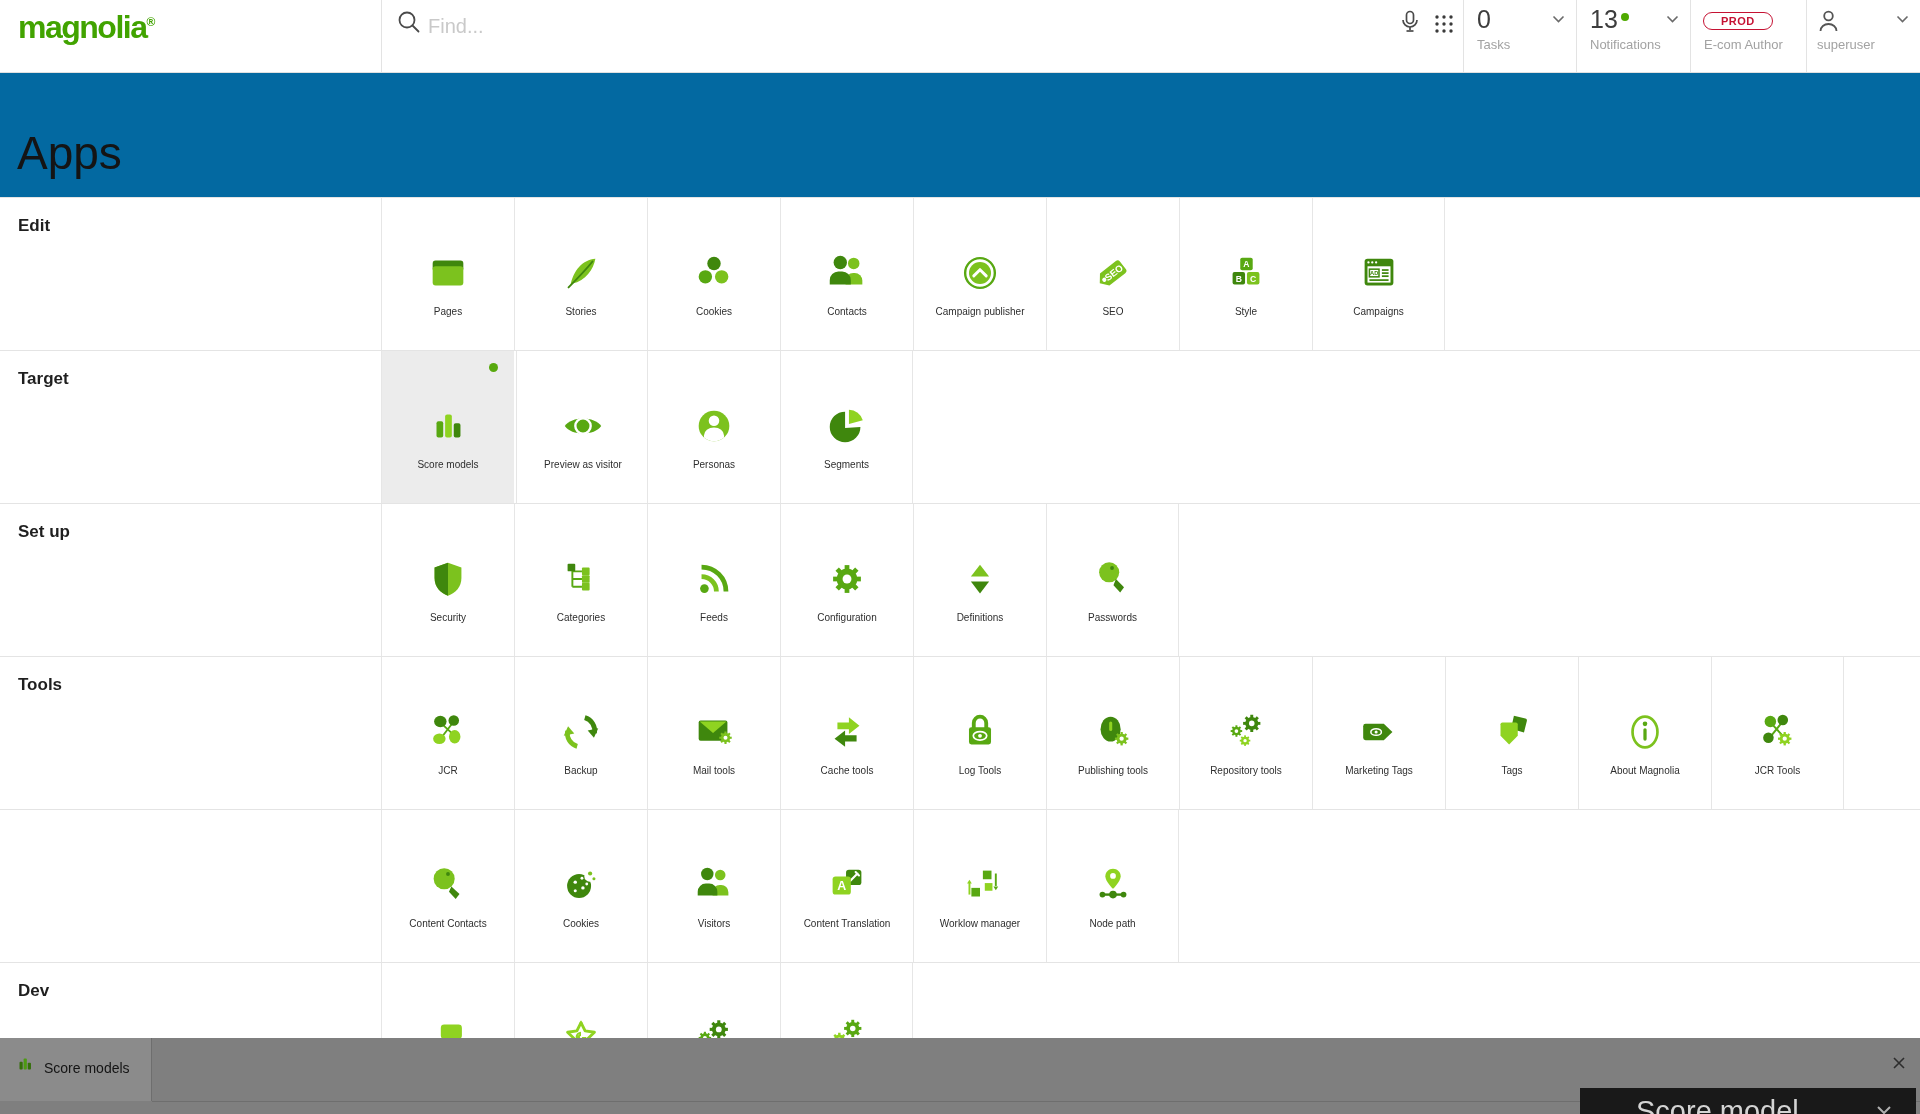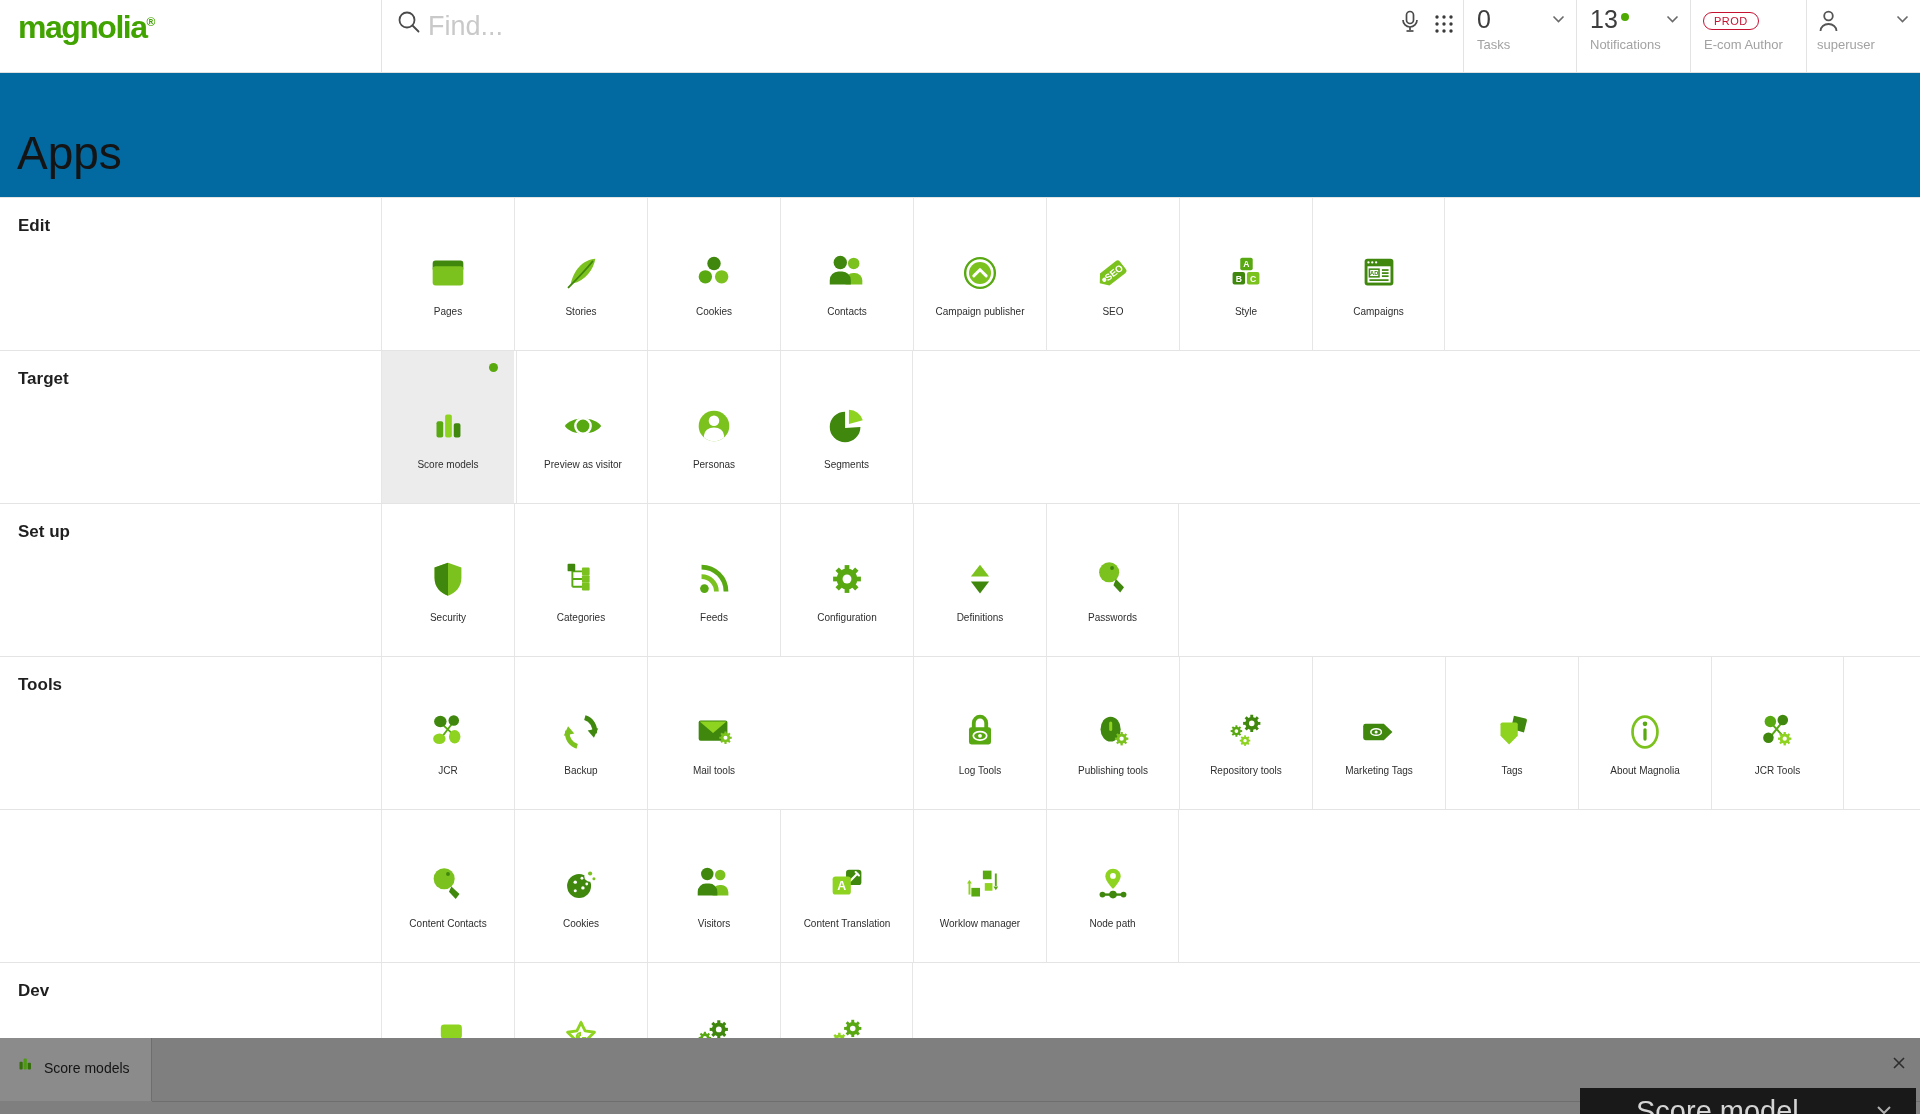--- a/index.html
+++ b/index.html
@@ -9,30 +9,30 @@
   
   .topbar{position:absolute;left:0;top:0;width:1920px;height:72px;background:#fff;
           border-bottom:1px solid #e0e0e0;z-index:3;}
   .logo{position:absolute;left:18px;top:9px;font-size:32px;font-weight:bold;color:#41a300;
         letter-spacing:-1.5px;}
   .logo sup{font-size:12px;letter-spacing:0;}
   .search-zone{position:absolute;left:381px;top:0;width:1082px;height:72px;
                border-left:1px solid #e3e3e3;}
   .search-icon{position:absolute;left:14px;top:9px;}
   .search-input{position:absolute;left:44px;top:6px;width:900px;height:38px;border:none;
-                outline:none;font-size:27px;color:#444;font-family:"Liberation Sans",sans-serif;background:transparent;}
+                outline:none;font-size:20px;color:#444;font-family:"Liberation Sans",sans-serif;background:transparent;}
   .search-input::placeholder{color:#c9c9c9;}
   .tb-ico{position:absolute;top:10px;cursor:pointer;}
   .tb-sec{position:absolute;top:0;height:72px;border-left:1px solid #e3e3e3;box-sizing:border-box;}
   .tb-count{position:absolute;left:13px;top:5px;font-size:25px;color:#3d3d3d;}
   .tb-dot{position:absolute;width:8px;height:8px;border-radius:50%;background:#4faa00;left:44px;top:13px;}
   .tb-label{position:absolute;left:13px;top:37px;font-size:13px;color:#a2a2a2;white-space:nowrap;}
   .tb-chevron{position:absolute;right:11px;top:15px;}
-  .prod-badge{position:absolute;left:12px;top:12px;padding:2px 10px;border:1.5px solid #c51233;
-              border-radius:10px;font-size:11px;font-weight:normal;color:#c51233;letter-spacing:.5px;}
+  .prod-badge{position:absolute;left:12px;top:12px;padding:2px 17px;border:1.5px solid #c51233;
+              border-radius:10px;font-size:11px;font-weight:bold;color:#c51233;letter-spacing:.5px;}
   .person-ico{position:absolute;left:9px;top:9px;}
 
   
   .page-title{position:absolute;left:17px;top:126px;font-size:46px;color:#141414;z-index:1;}
   .row{position:absolute;left:0;width:1920px;height:153px;border-top:1px solid #e4e4e4;
        background:#fff;box-sizing:content-box;}
   .section-label{position:absolute;left:18px;top:18px;font-size:17px;font-weight:bold;color:#1f1f1f;}
   .cell{position:absolute;top:0;height:153px;width:133px;border-left:1px solid #e6e6e6;
         box-sizing:border-box;cursor:pointer;background:#fff;}
   .cell.last{border-right:1px solid #e6e6e6;}
@@ -395,20 +395,29 @@
                 <rect x="34.895" y="23.5" width="2.21" height="3.38" transform="rotate(180 36 30)"></rect>
                 <rect x="34.895" y="23.5" width="2.21" height="3.38" transform="rotate(225 36 30)"></rect>
                 <rect x="34.895" y="23.5" width="2.21" height="3.38" transform="rotate(270 36 30)"></rect>
                 <rect x="34.895" y="23.5" width="2.21" height="3.38" transform="rotate(315 36 30)"></rect>
                 <circle cx="36" cy="30" r="4.875"></circle>
               </g>
               <circle cx="36" cy="30" r="2.08" fill="#fff"></circle>
             </svg>
           </div>
           <div class="cell-label">Mail tools</div>
+        </div>
+        <div class="cell" style="left: 780px;">
+          <div class="cell-icon">
+            <svg width="46" height="46" viewBox="0 0 48 48">
+              <path d="M14 14 h12 v-5.5 L37 17.5 L26 26 v-5 H14 Z" fill="#8fd321"></path>
+              <path d="M34 27.5 h-12 v-5 L11 31 L22 39.5 v-5.5 h12 Z" fill="#3f870d"></path>
+            </svg>
+          </div>
+          <div class="cell-label">Cache tools</div>
         </div>
         <div class="cell" style="left: 913px;">
           <div class="cell-icon">
             <svg width="46" height="46" viewBox="0 0 48 48">
               <path d="M17.5 20 v-5.5 a6.5 6.5 0 0 1 13 0 V20" fill="none" stroke="#58a812" stroke-width="4"></path>
               <rect x="12.5" y="19" width="23" height="18" rx="2.5" fill="#58a812"></rect>
               <ellipse cx="24" cy="28" rx="7" ry="4.5" fill="none" stroke="#fff" stroke-width="1.8"></ellipse>
               <circle cx="24" cy="28" r="2" fill="#fff"></circle>
             </svg>
           </div>

